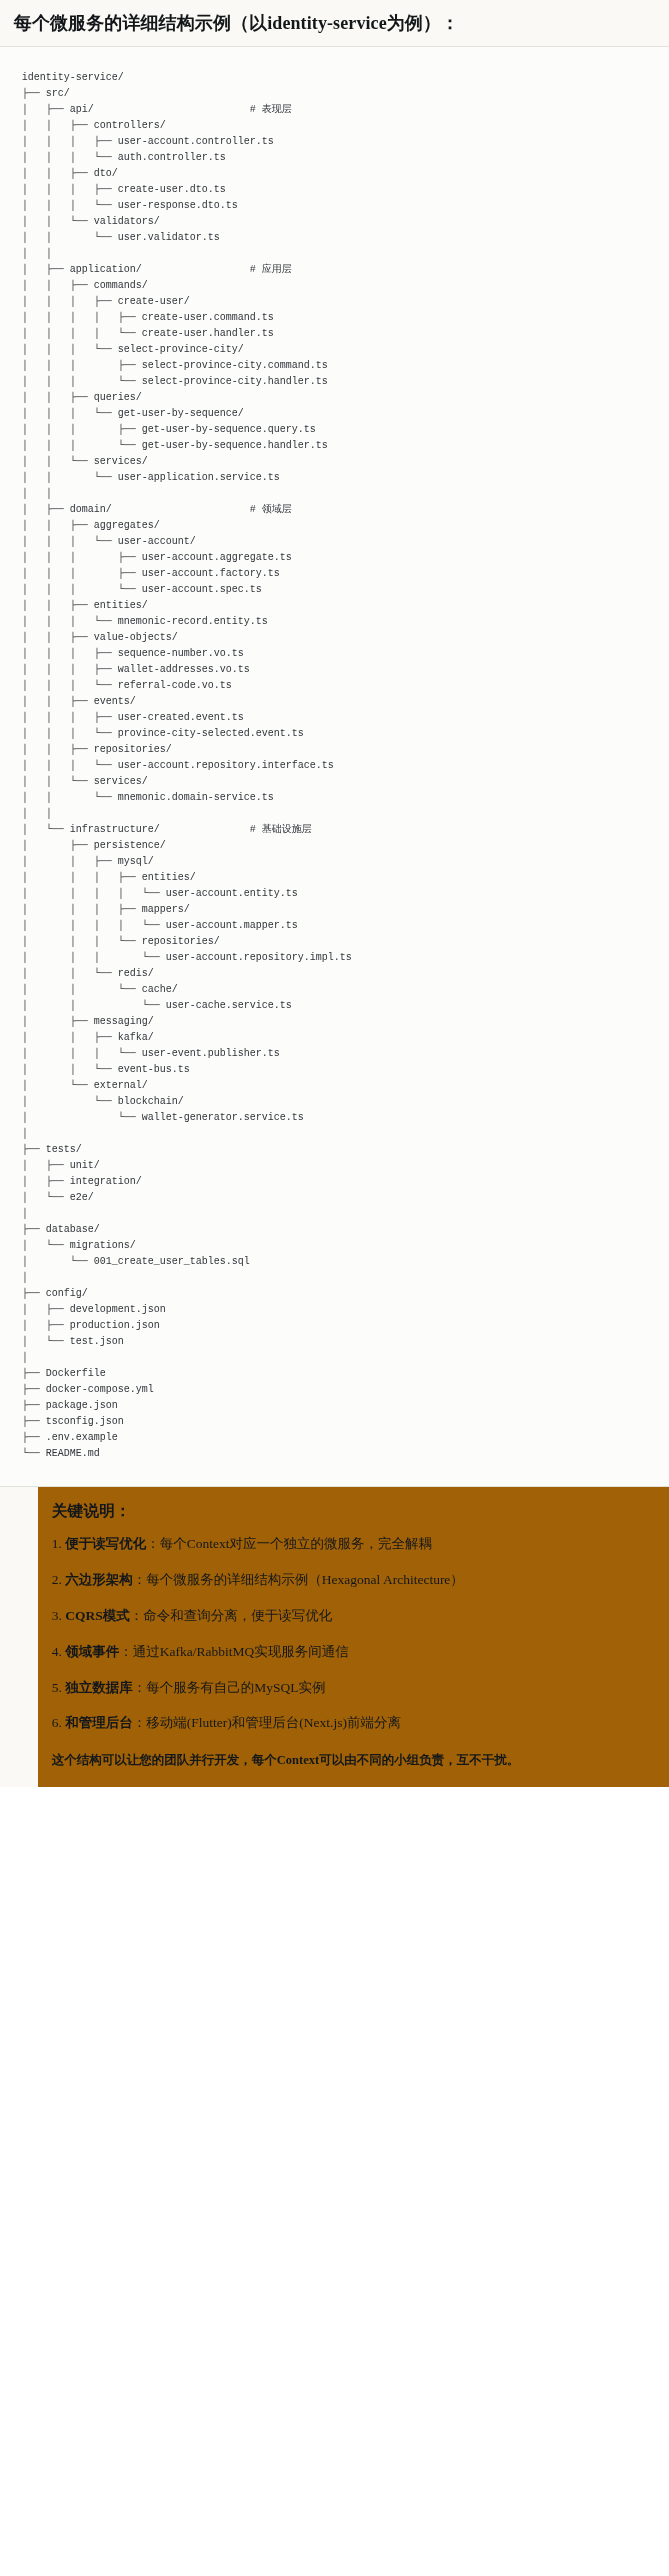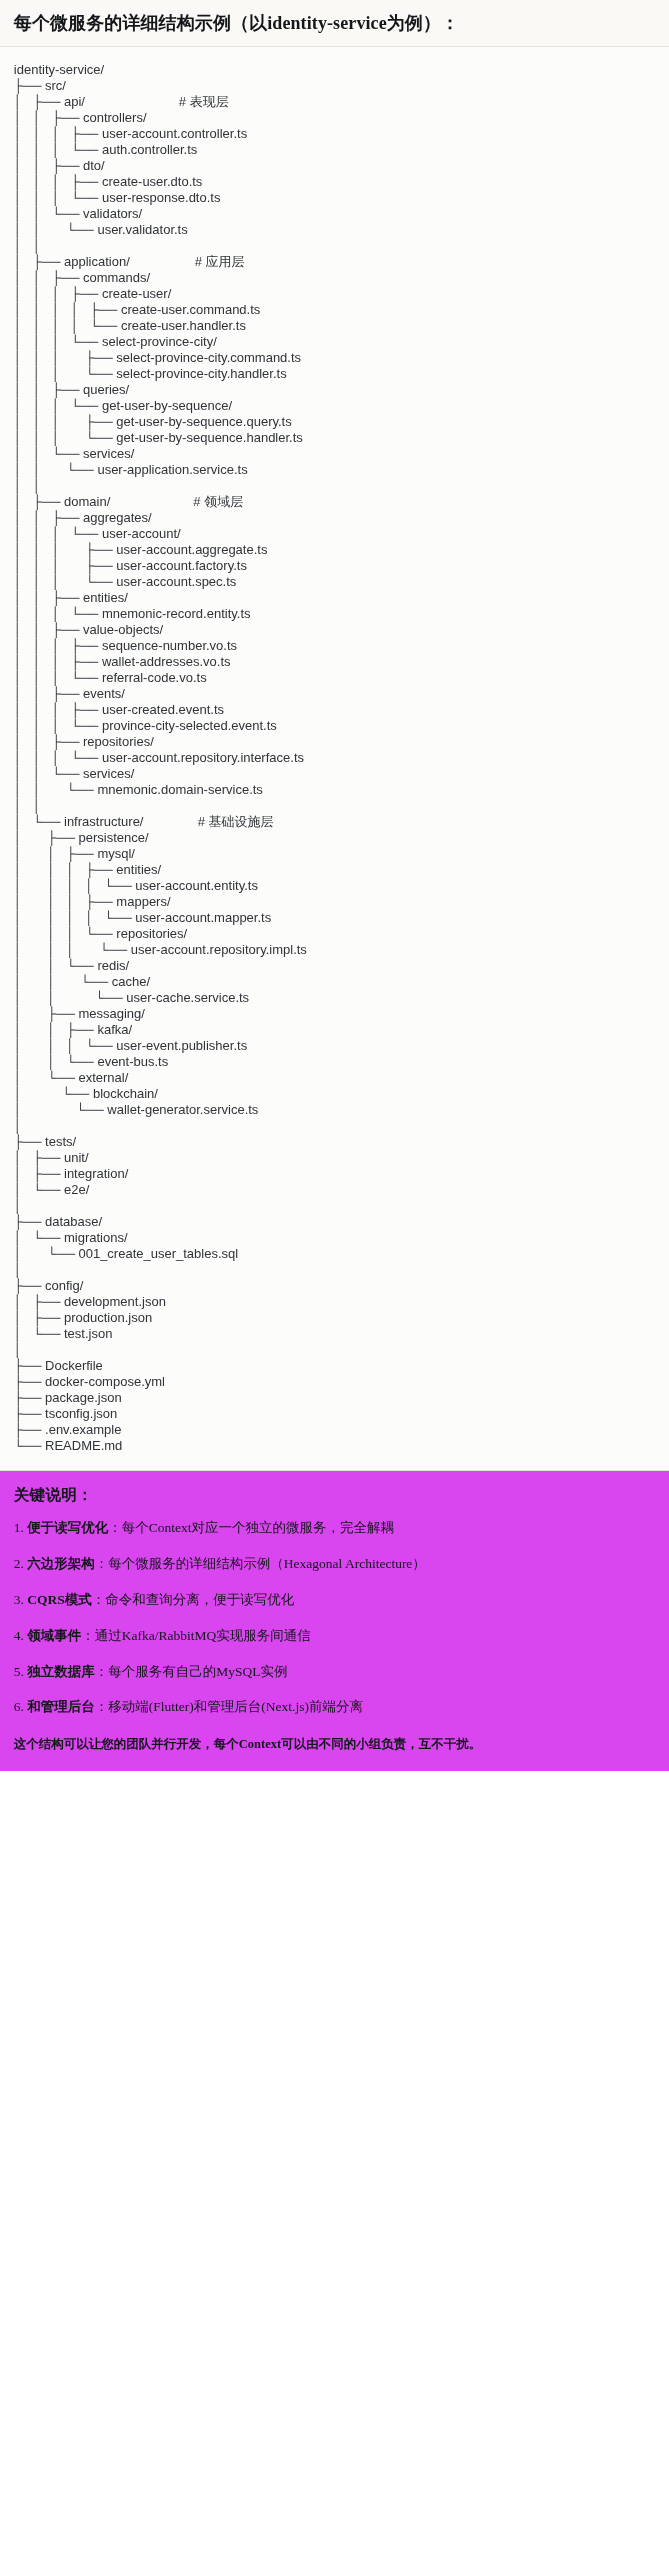--- a/index.html
+++ b/index.html
@@ -35,34 +35,35 @@
     letter-spacing: 0.1px;
   }
 
   
   .code-block {
     background: #fcfcfb;
     padding: 15px 13.8px 16.3px 13.8px;
     border-bottom: 0.6px solid #e3e1dc;
   }
   pre.tree {
-    margin: 0;
-    font-family: Liberation Sans, sans-serif;
-    font-size: 13px;
+    margin: 8px;
+    font-family: Liberation Mono, monospace;
+    font-size: 10px;
     line-height: 16px;
     color: #2f3338;
     white-space: pre;
     tab-size: 4;
     letter-spacing: 0px;
   }
 
   
   .notes {
-    background: #d946ef;
+    background: #a16207;
     padding: 13.8px 13.8px 16.3px 13.8px;
+    margin-left: 38px;
   }
   .notes-title {
     font-family: "Liberation Serif", serif;
     font-weight: bold;
     font-size: 15.6px;
     color: #14171a;
     margin: 0 0 12.5px 0;
     letter-spacing: 0.2px;
   }
   ol.notes-list {

